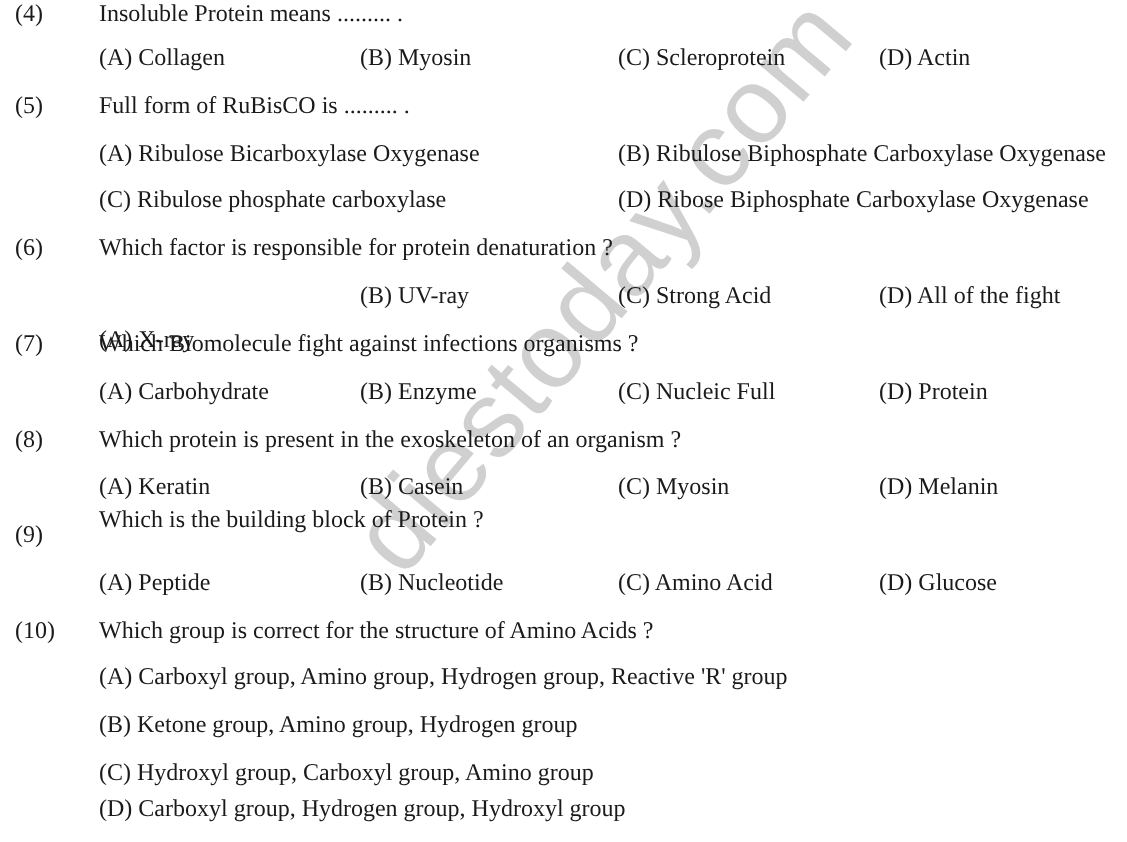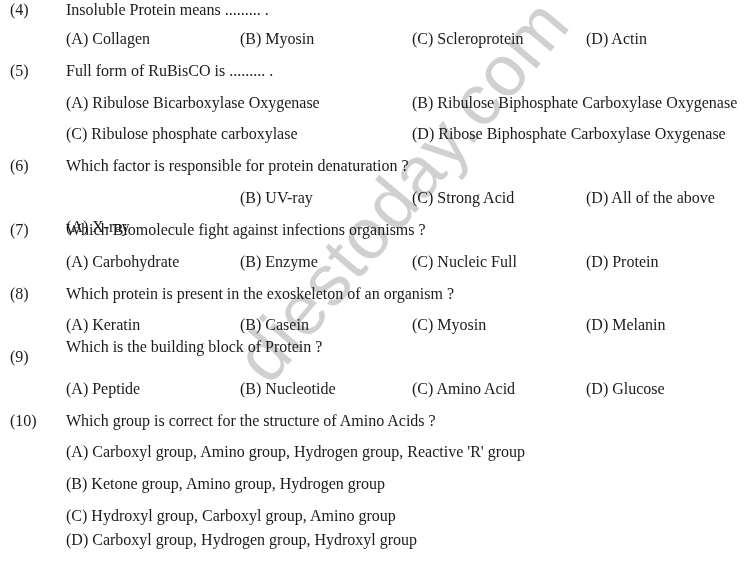--- a/index.html
+++ b/index.html
@@ -68,21 +68,21 @@
     <div class="line opt-a" style="top:124px;">(C) Ribulose phosphate carboxylase</div>
     <div class="line opt-half-c" style="top:124px;">(D) Ribose Biphosphate Carboxylase Oxygenase</div>
   </div>
 
   <div>
     <div class="line qnum" style="top:156px;">(6)</div>
     <div class="line qtext" style="top:156px;">Which factor is responsible for protein denaturation ?</div>
     <div class="line opt-a" style="top:188px;margin-top:29px;">(A) X-ray</div>
     <div class="line opt-b" style="top:188px;">(B) UV-ray</div>
     <div class="line opt-c" style="top:188px;">(C) Strong Acid</div>
-    <div class="line opt-d" style="top:188px;">(D) All of the above</div>
+    <div class="line opt-d" style="top:188px;">(D) All of the fight</div>
   </div>
 
   <div>
     <div class="line qnum" style="top:220px;">(7)</div>
     <div class="line qtext" style="top:220px;">Which Biomolecule fight against infections organisms ?</div>
     <div class="line opt-a" style="top:252px;">(A) Carbohydrate</div>
     <div class="line opt-b" style="top:252px;">(B) Enzyme</div>
     <div class="line opt-c" style="top:252px;">(C) Nucleic Full</div>
     <div class="line opt-d" style="top:252px;">(D) Protein</div>
   </div>

